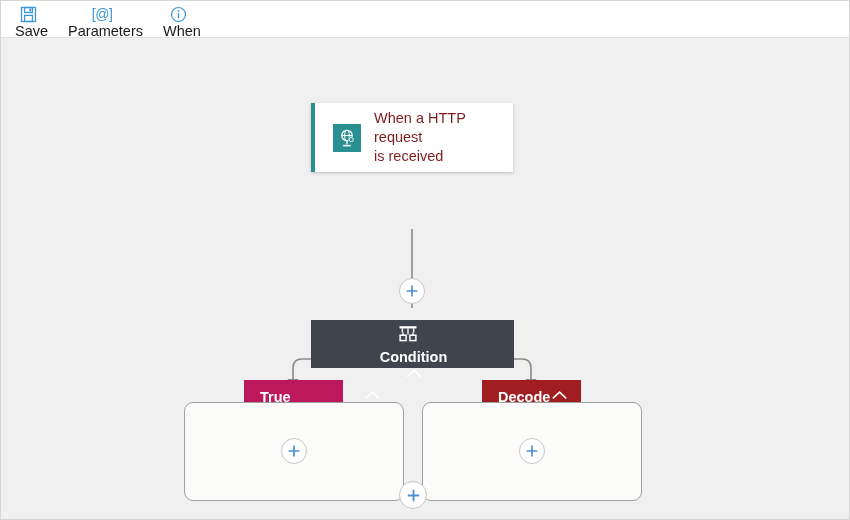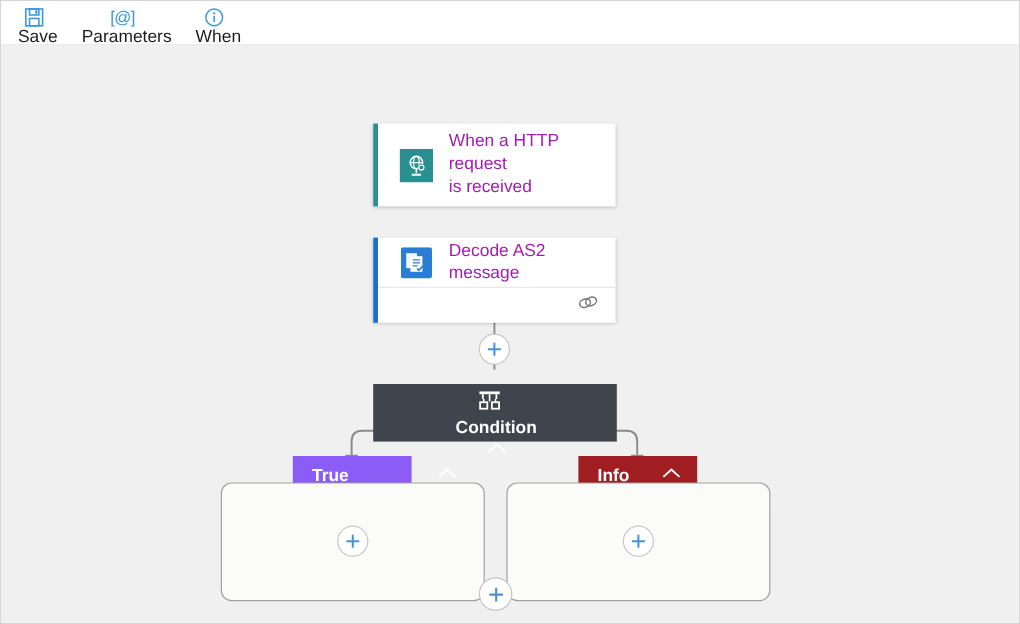--- a/index.html
+++ b/index.html
@@ -104,21 +104,21 @@
     width: 28px;
     height: 28px;
     flex: none;
     display: flex;
     align-items: center;
     justify-content: center;
     margin-right: 13px;
   }
   .node-title {
     font-size: 14.5px;
-    color: #a21caf;
+    color: #7f1d1d;
     line-height: 19px;
   }
   .card-footer {
     position: absolute;
     left: 4px; right: 0; bottom: 0;
     height: 30px;
     border-top: 1px solid #e8e8e8;
     display: flex;
     align-items: center;
     justify-content: flex-end;
@@ -255,43 +255,20 @@
             <path d="M14 16.7 L14 20.3" stroke="#ffffff" stroke-width="1.3"></path>
             <path d="M10.2 21.6 L17.8 21.6" stroke="#ffffff" stroke-width="1.6"></path>
             <circle cx="18.2" cy="15.6" r="2.9" fill="#2a8f91"></circle>
             <circle cx="18.2" cy="15.6" r="2.1" fill="none" stroke="#ffffff" stroke-width="1"></circle>
           </svg>
         </span>
         <span class="node-title"><span>When a HTTP request</span><br><span>is received</span></span>
       </div>
     </div>
 
-    <div class="card" id="node-decode" style="left:310px; top:160px; width:202px; height:71px;">
-      <div class="card-accent" style="background:#1f6fd0;"></div>
-      <div class="card-main" style="height:41px;">
-        <span class="node-icon">
-          <svg width="26" height="26" viewBox="0 0 26 26">
-            <rect x="0" y="0" width="26" height="26" rx="2" fill="#2b7cd3"></rect>
-            <rect x="4.5" y="5" width="9" height="12.5" fill="#ffffff" opacity="0.92"></rect>
-            <rect x="8" y="7.5" width="10" height="13" fill="#ffffff"></rect>
-            <path d="M10 10.5 H16 M10 13 H16 M10 15.5 H14" stroke="#2b7cd3" stroke-width="1"></path>
-            <path d="M13.6 17.8 L15 19.2 L18.2 15.8" stroke="#2b7cd3" stroke-width="1.4" fill="none"></path>
-          </svg>
-        </span>
-        <span class="node-title">Decode AS2 message</span>
-      </div>
-      <div class="card-footer">
-        <span>
-          <svg width="18" height="14" viewBox="0 0 18 14">
-            <ellipse cx="6.6" cy="7.6" rx="4.6" ry="3.4" fill="none" stroke="#767676" stroke-width="1.25" transform="rotate(-22 6.6 7.6)"></ellipse>
-            <ellipse cx="11.6" cy="6.2" rx="4.6" ry="3.4" fill="none" stroke="#767676" stroke-width="1.25" transform="rotate(-22 11.6 6.2)"></ellipse>
-          </svg>
-        </span>
-      </div>
-    </div>
 
     <div class="plus-btn" style="left:398px; top:240px;">
       <svg class="chev" width="14" height="14" viewBox="0 0 14 14">
         <path d="M7 1.6 V12.4 M1.6 7 H12.4" stroke="#4a90d9" stroke-width="1.7"></path>
       </svg>
     </div>
 
     <div id="condition-node" style="left:310px; top:282px; width:203px; height:48px;">
       <span class="node-icon" style="margin-right:12px;">
         <svg width="22" height="22" viewBox="0 0 22 22">
@@ -306,39 +283,39 @@
       </span>
       <span class="node-title">Condition</span>
       <span class="spacer"></span>
       <span>
         <svg width="20" height="14" viewBox="0 0 20 14">
           <path d="M3 10 L10 3.4 L17 10" stroke="#ffffff" stroke-width="1.6" fill="none"></path>
         </svg>
       </span>
     </div>
 
-    <div class="branch-header" style="left:243px; top:342px; width:99px; height:34px; background:#8b5cf6;gap:36px;">
+    <div class="branch-header" style="left:243px; top:342px; width:99px; height:34px; background:#be185d;gap:36px;">
       <span class="branch-label">True</span>
       <span class="spacer"></span>
       <span>
         <svg width="19" height="13" viewBox="0 0 19 13">
           <path d="M2.8 9.4 L9.5 3.2 L16.2 9.4" stroke="#ffffff" stroke-width="1.6" fill="none"></path>
         </svg>
       </span>
     </div>
     <div class="branch-body" style="left:183px; top:364px; width:220px; height:99px;">
     </div>
     <div class="plus-btn" style="left:280px; top:400px;">
       <svg class="chev" width="14" height="14" viewBox="0 0 14 14">
         <path d="M7 1.6 V12.4 M1.6 7 H12.4" stroke="#4a90d9" stroke-width="1.7"></path>
       </svg>
     </div>
 
     <div class="branch-header" style="left:481px; top:342px; width:99px; height:34px; background:#a01d22;">
-      <span class="branch-label">Info</span>
+      <span class="branch-label">Decode</span>
       <span class="spacer"></span>
       <span>
         <svg width="19" height="13" viewBox="0 0 19 13">
           <path d="M2.8 9.4 L9.5 3.2 L16.2 9.4" stroke="#ffffff" stroke-width="1.6" fill="none"></path>
         </svg>
       </span>
     </div>
     <div class="branch-body" style="left:421px; top:364px; width:220px; height:99px;">
     </div>
     <div class="plus-btn" style="left:518px; top:400px;">

